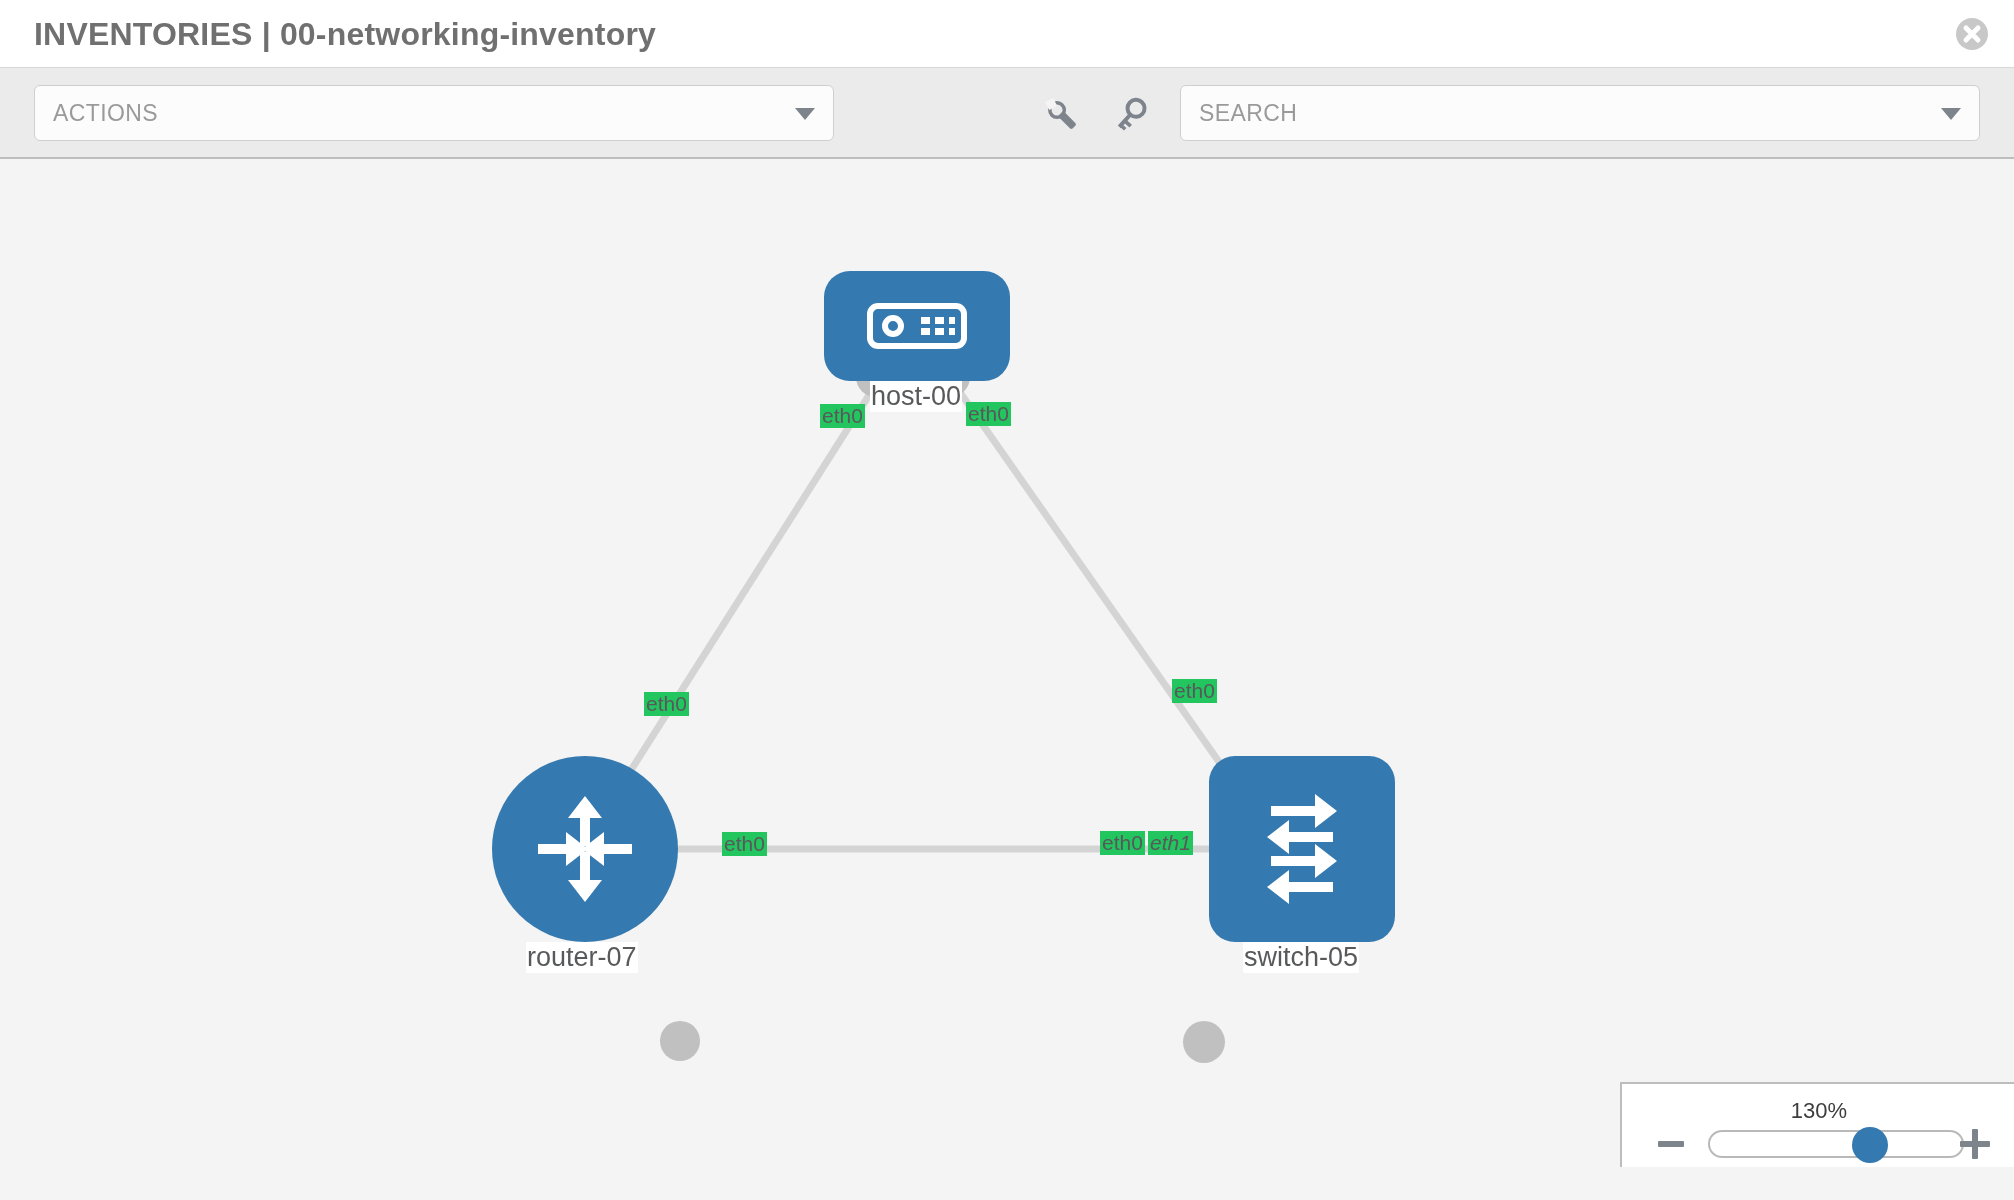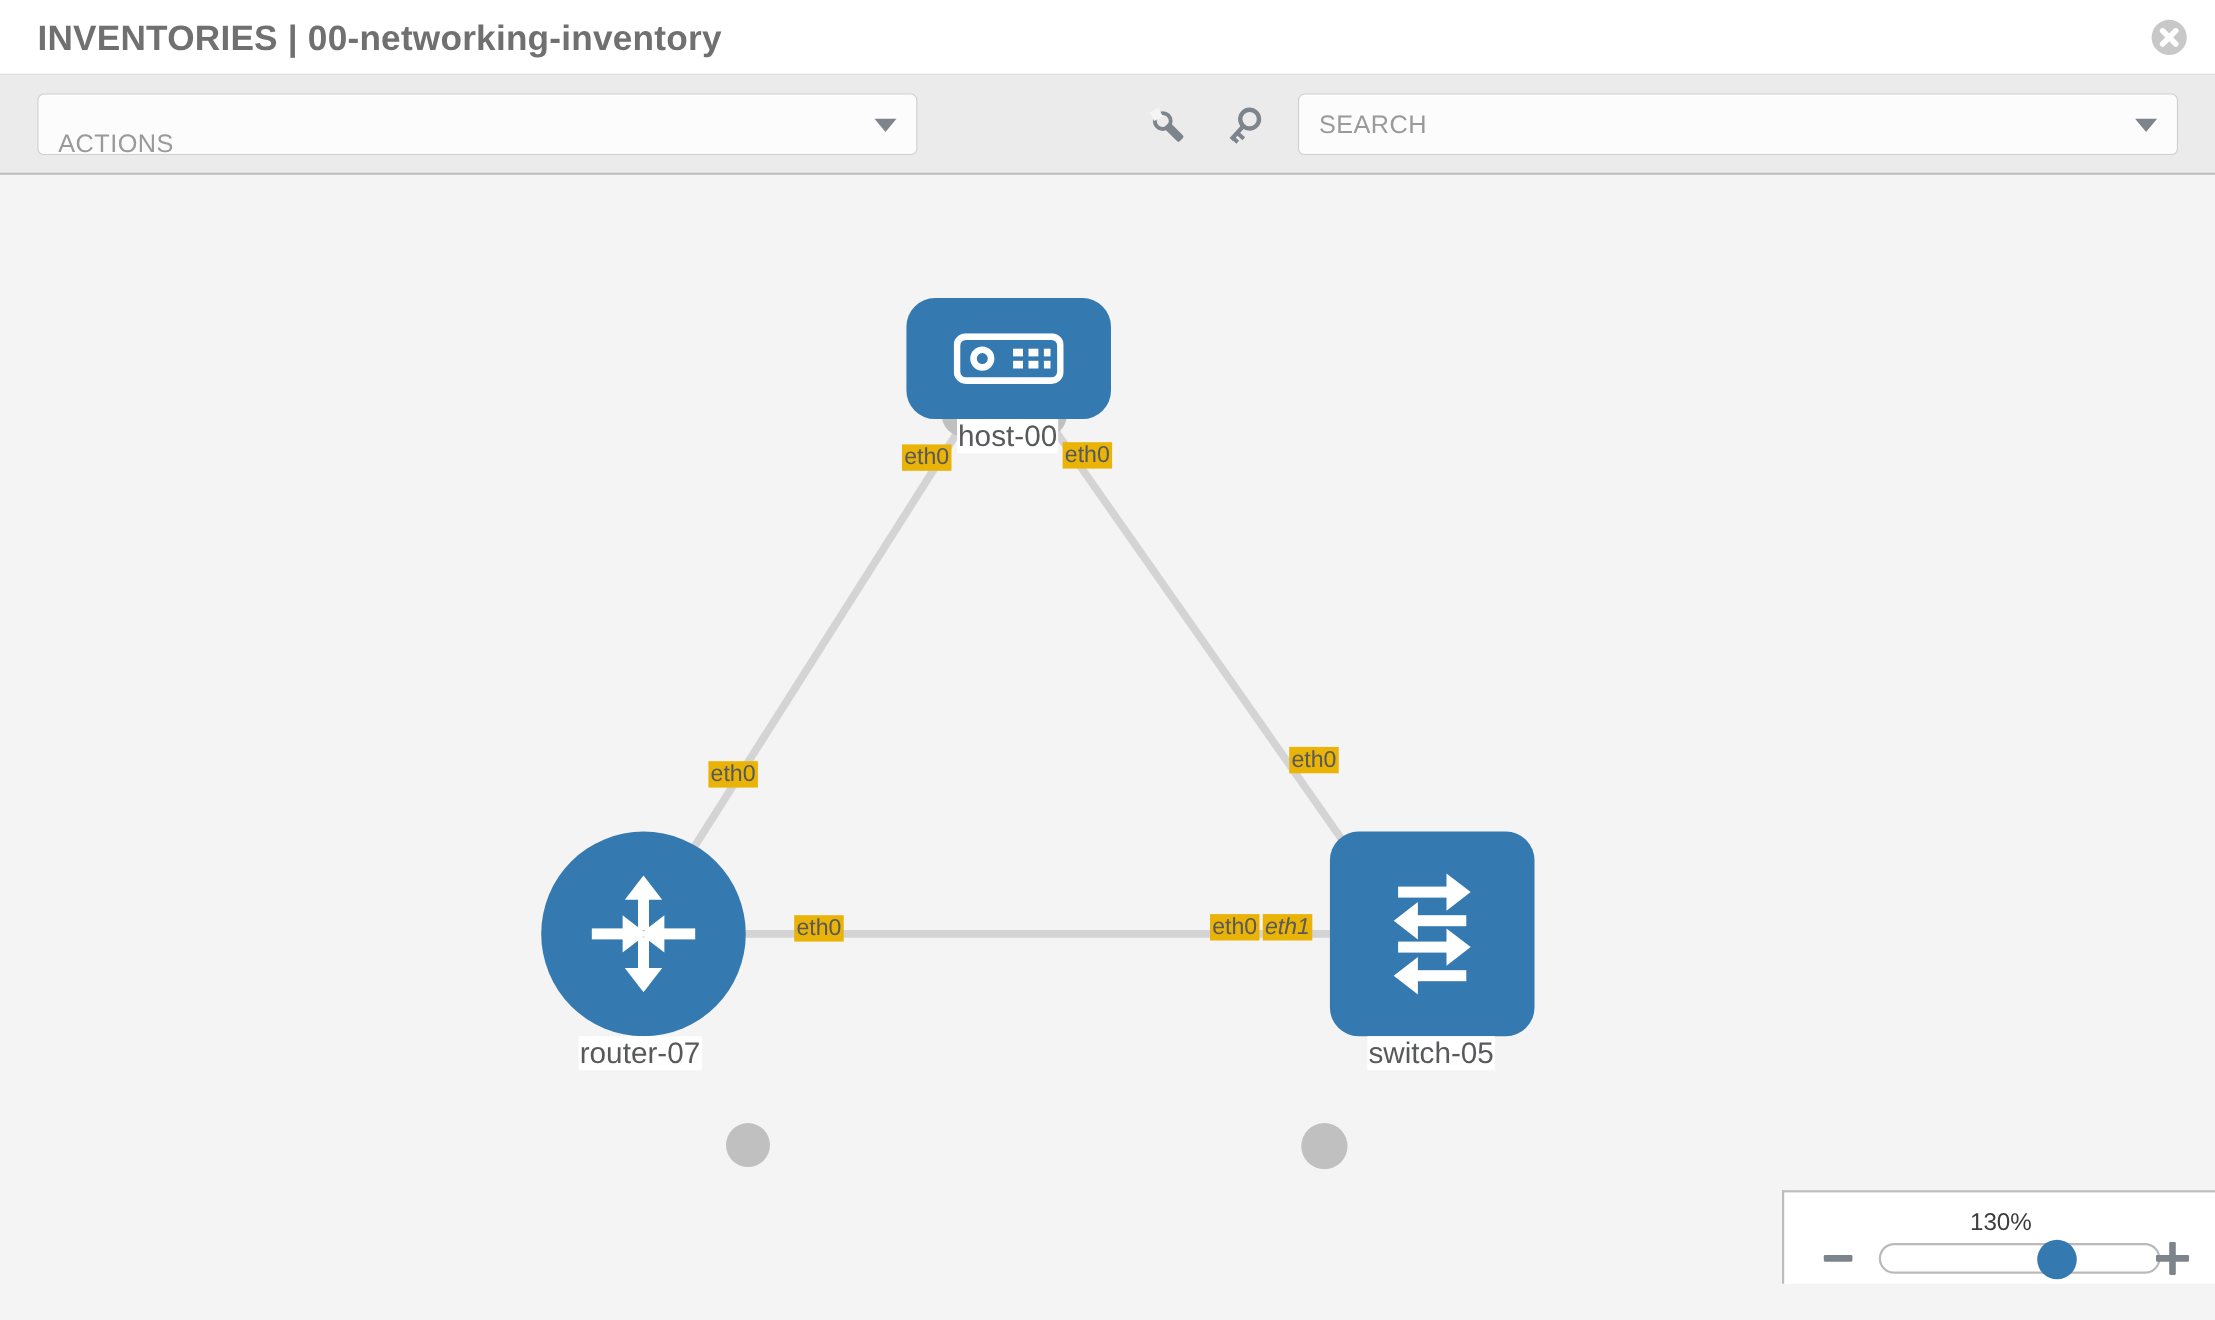--- a/index.html
+++ b/index.html
@@ -36,21 +36,21 @@
     border-bottom: 2px solid #bdbdbd;
   }
   .actions-select {
     position: absolute; left: 34px; top: 85px;
     width: 800px; height: 56px;
     background: #fcfcfc; border: 1px solid #cfcfcf; border-radius: 6px;
     cursor: pointer;
   }
   .actions-label {
     position: absolute; left: 18px; top: 14px;
-    font-size: 23px; color: #9a9a9a; letter-spacing: .4px; margin-top: 17px;
+    font-size: 23px; color: #9a9a9a; letter-spacing: .4px;
   }
   .caret {
     position: absolute; right: 18px; top: 22px;
     width: 0; height: 0;
     border-left: 10px solid transparent;
     border-right: 10px solid transparent;
     border-top: 12px solid #7e848c;
   }
   .icon-btn {
     position: absolute; top: 93px;
@@ -103,21 +103,21 @@
   .endpoint {
     position: absolute;
     background: #c0c0c0;
     border-radius: 50%;
   }
 
   
   .if-label {
     position: absolute;
     font-size: 21px; color: #58595b;
-    background: #eab308;
+    background: #22c55e;
     padding: 0 2px;
     white-space: nowrap;
   }
 
   
   .zoom-panel {
     position: absolute; left: 1620px; top: 1082px;
     width: 394px; height: 85px;
     background: #ffffff;
     border: 2px solid #bdbdbd;

